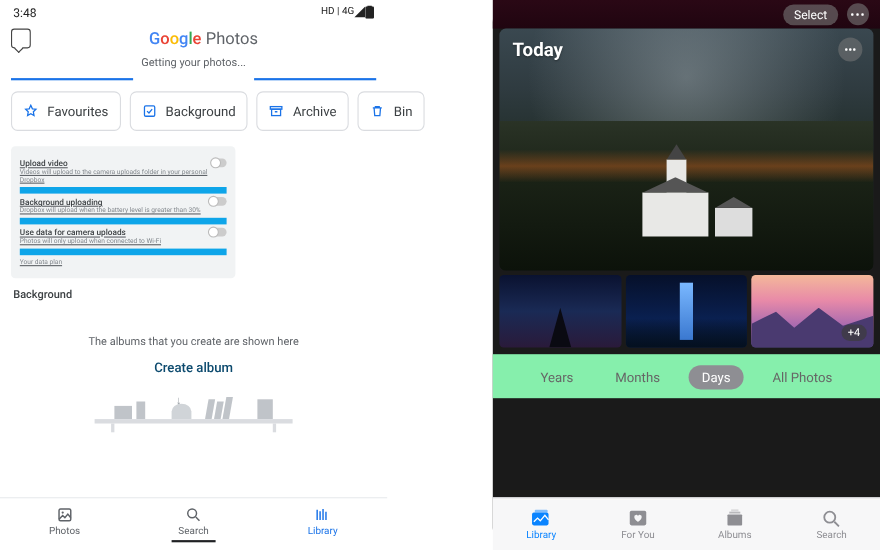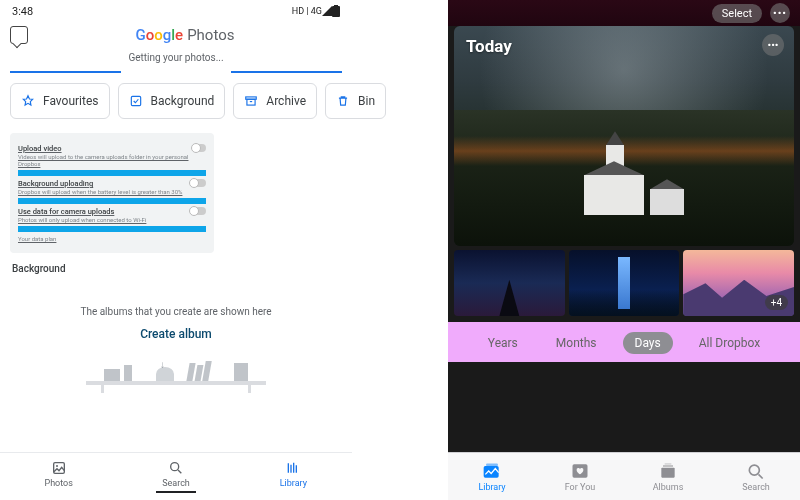--- a/index.html
+++ b/index.html
@@ -79,21 +79,21 @@
   .ios-thumbs { display:flex; gap:4px; margin:4px 6px 0; height:66px; }
   .thumb { flex:1; border-radius:4px; position:relative; overflow:hidden; }
   .t1 { background: linear-gradient(180deg,#0a1230 0%,#1a2a55 50%,#2a1a3a 100%); }
   .t1:after{content:"";position:absolute;left:35%;bottom:0;width:30%;height:55%;background:#0a0a12;clip-path:polygon(20% 100%,50% 0,80% 100%);}
   .t2 { background: linear-gradient(180deg,#06102a 0%,#0a2050 60%,#08183a 100%); }
   .t2:after{content:"";position:absolute;left:45%;top:10%;width:10%;height:80%;background:linear-gradient(180deg,#7ab8ff,#3a78d0);}
   .t2:before{content:"";position:absolute;inset:0;background:linear-gradient(180deg,transparent 60%,#04101f 100%);}
   .t3 { background: linear-gradient(180deg,#f4b89a 0%,#e88aa8 35%,#a86ab0 70%,#5a4a90 100%); }
   .t3:before{content:"";position:absolute;left:0;right:0;bottom:0;height:55%;background:#4a3a70;clip-path:polygon(0 100%,0 40%,20% 10%,35% 50%,55% 0,75% 45%,100% 20%,100% 100%);}
   .t3-badge{position:absolute;right:6px;bottom:6px;background:rgba(60,60,60,.7);color:#fff;font-size:10px;padding:2px 6px;border-radius:8px;}
-  .ios-seg { display:flex; gap:14px; justify-content:center; align-items:center; background:#f0abfc; padding:10px 0 8px; margin-top:6px; }
+  .ios-seg { display:flex; gap:14px; justify-content:center; align-items:center; background:#86efac; padding:10px 0 8px; margin-top:6px; }
   .seg-btn { font-size:12px; color:#666; padding:4px 12px; border-radius:12px; }
   .seg-btn.active { background:#8e8e93; color:#fff; }
   .ios-bottomnav { position:absolute; bottom:0; left:0; right:0; height:48px; background:#f7f7f8; border-top:1px solid #d0d0d4; display:flex; }
   .ios-navitem { flex:1; display:flex; flex-direction:column; align-items:center; justify-content:center; gap:2px; font-size:9px; color:#8e8e93; }
   .ios-navitem.active { color:#0a84ff; }
   .ios-ic { width:20px; height:18px; }
 </style>
 </head>
 <body>
 
@@ -267,21 +267,21 @@
     <div class="thumb t2"></div>
     <div class="thumb t3">
       <span class="t3-badge">+4</span>
     </div>
   </div>
 
   <div class="ios-seg">
     <div class="seg-btn">Years</div>
     <div class="seg-btn">Months</div>
     <div class="seg-btn active">Days</div>
-    <div class="seg-btn">All Dropbox</div>
+    <div class="seg-btn">All Photos</div>
   </div>
 
   <div class="ios-bottomnav">
     <div class="ios-navitem active">
       <svg class="ios-ic" viewBox="0 0 24 20">
           <rect x="2" y="4" width="18" height="14" rx="2" fill="currentColor"></rect>
           <rect x="5" y="1" width="14" height="3" rx="1" fill="currentColor" opacity=".5"></rect>
           <path d="M4 14l4-4 3 3 5-6 4 5" stroke="#fff" stroke-width="1.5" fill="none"></path>
         </svg>
       <span>Library</span>

